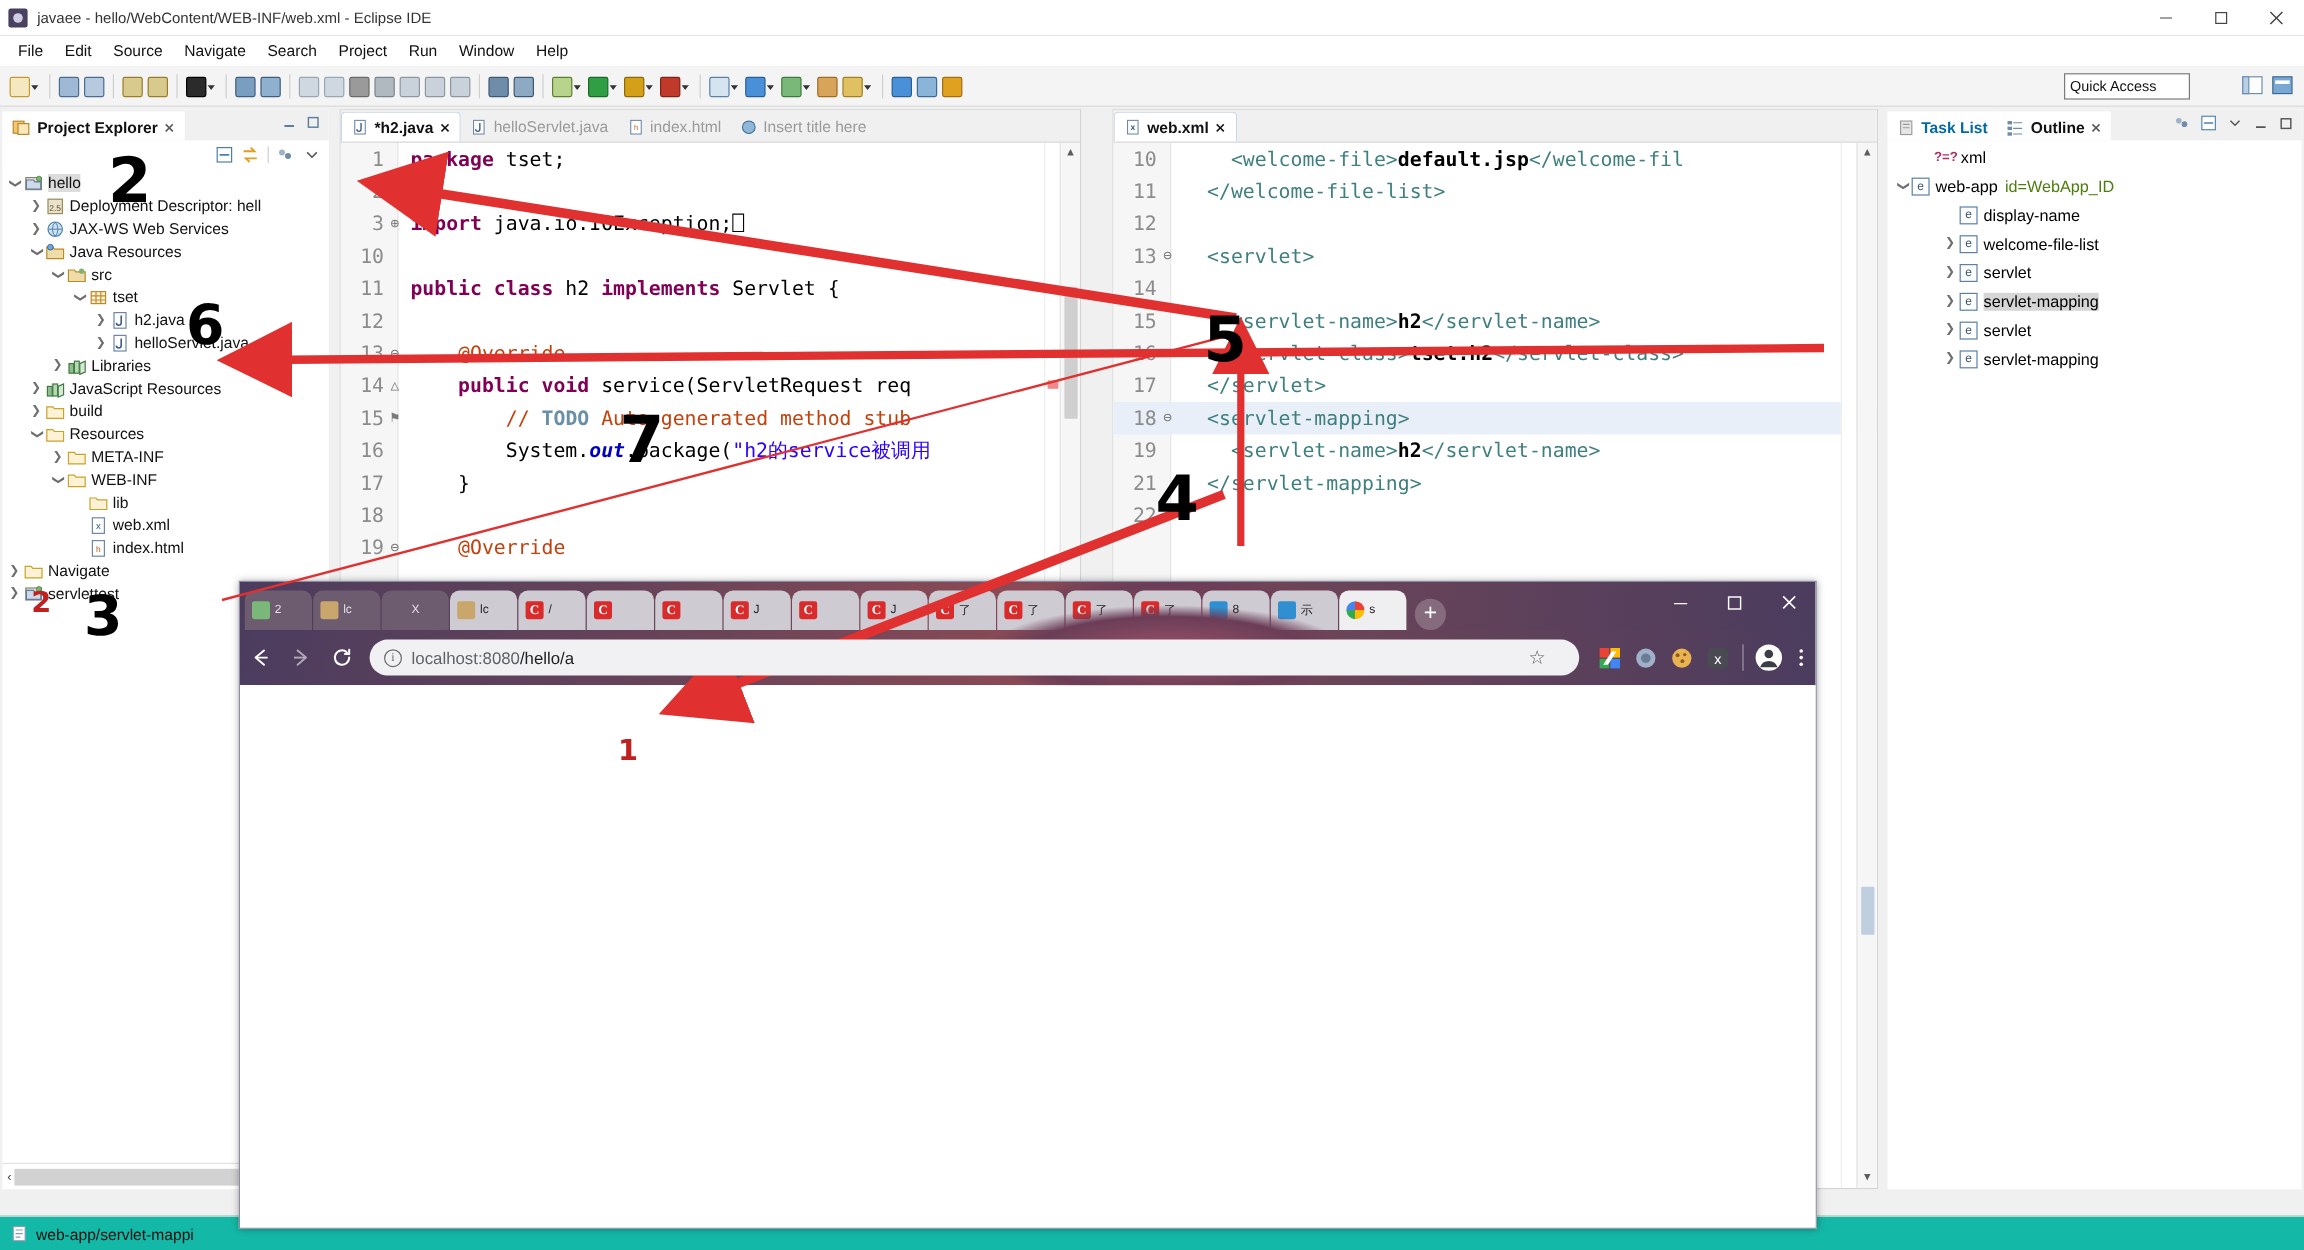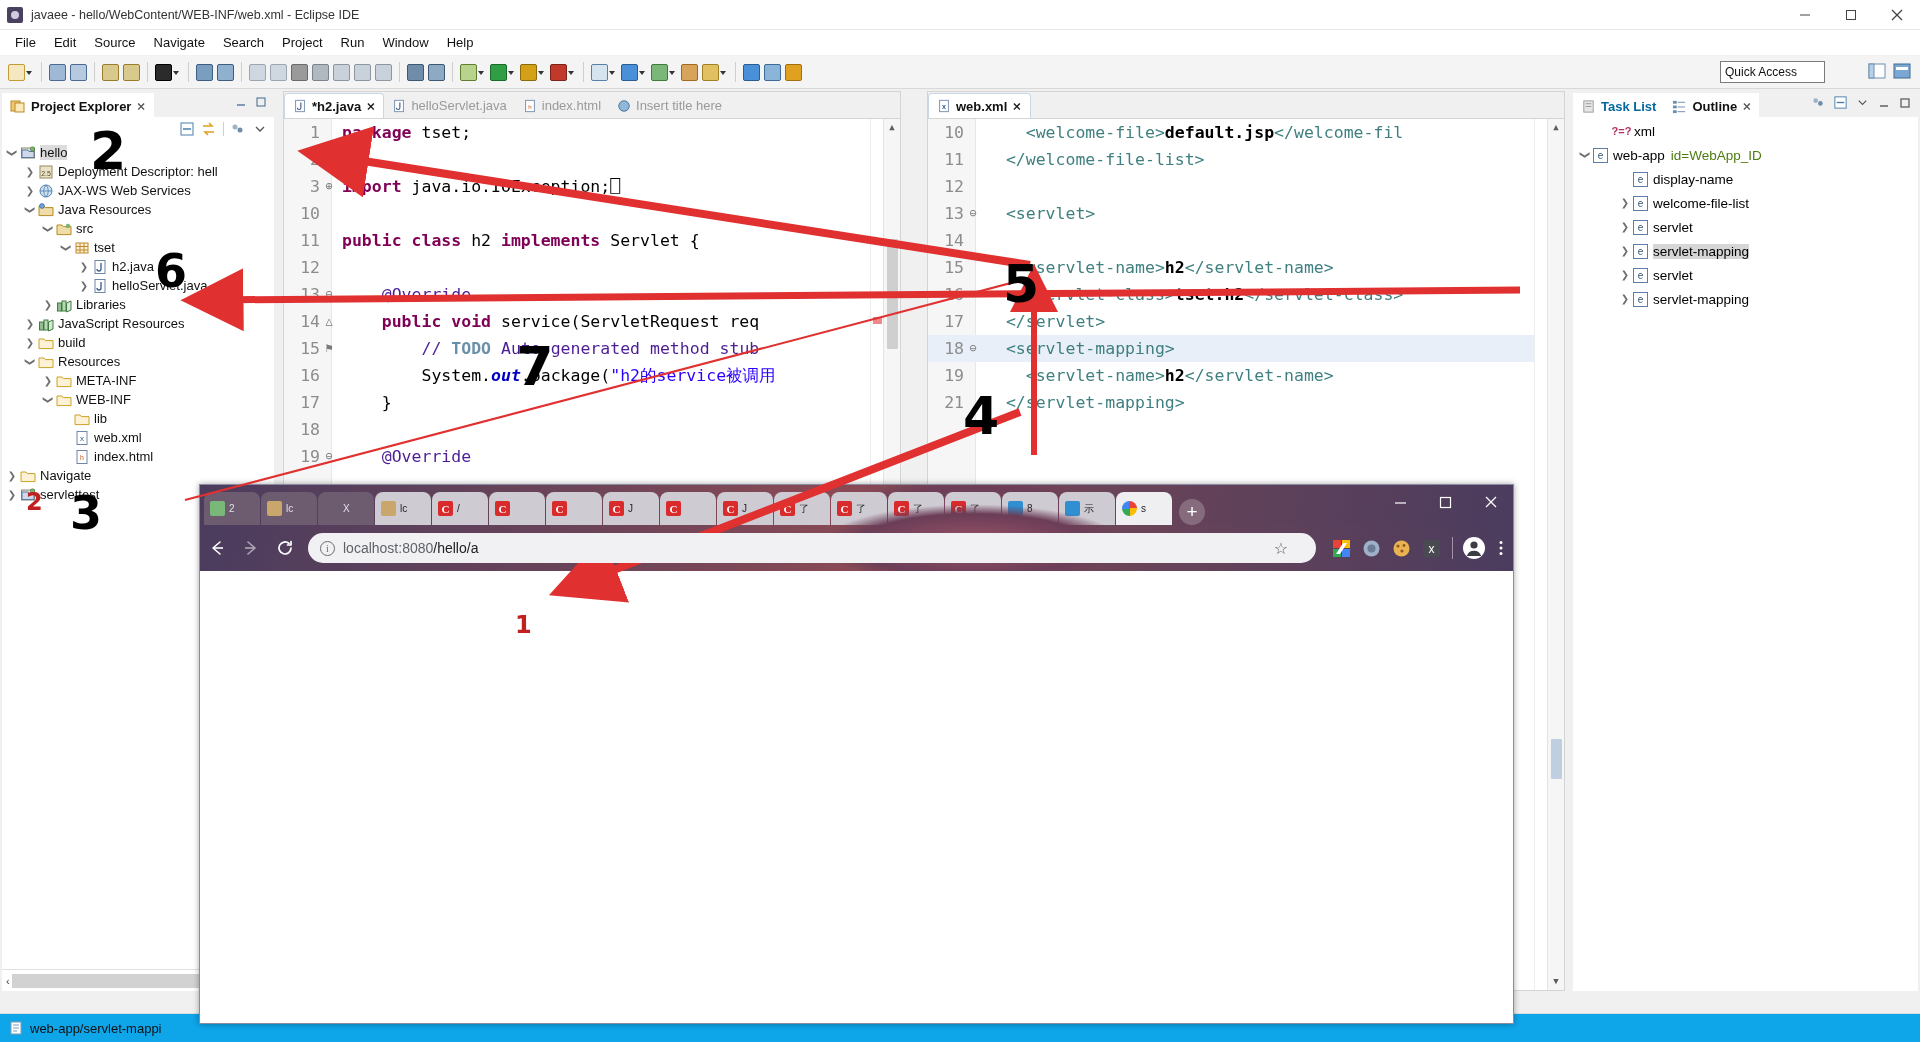--- a/index.html
+++ b/index.html
@@ -163,21 +163,21 @@
   }
   .cline { position: relative; display: flex; height: 27px; white-space: pre; }
   .cline.hl { background: #e8eff9; }
   .lno {
     width: 38px; text-align: right; color: #8c8c8c; flex: none;
     padding-right: 2px;
   }
   .fold { width: 14px; flex: none; color: #7b7b7b; font-size: 12px; text-align:center; }
   .ctext { padding-left: 6px; }
   .kw { color: #7f0055; font-weight: bold; }
-  .cmt { color: #4c1d95; }
+  .cmt { color: #c2410c; }
   .task { color: #6a8fa8; font-weight: bold; }
   .str { color: #2a00ff; }
   .fld { color: #0000c0; font-style: italic; font-weight: bold; }
   .plain { color: #000000; }
   .xtag { color: #3f7f7f; }
   .xval { color: #000000; font-weight: bold; }
   .vscroll {
     position: absolute; right: 0; top: 0; width: 17px; height: 100%;
     background: #f6f6f6; border-left: 1px solid #e3e3e3;
   }
@@ -208,21 +208,21 @@
   .oicon-q {
     width: 17px; height: 15px; color: #b03060; font-size: 11px; font-weight: bold;
     display: flex; align-items: center; justify-content: center; margin-right: 4px; flex: none;
   }
   .osel { background: #d6d6d6; }
   .attr { color: #4d7c0f; }
 
   
   .statusbar {
     position: absolute; left: 0; bottom: 0; width: 1920px; height: 29px;
-    background: #0ea5e9; display: flex; align-items: center;
+    background: #14b8a6; display: flex; align-items: center;
     border-top: 1px solid #dcdcdc;
   }
   .sb-icon { width: 16px; height: 16px; margin-left: 8px; margin-right: 6px; }
   .sb-text { font-size: 13px; color: #111; }
 
   
   .chrome {
     position: absolute; left: 199px; top: 484px; width: 1315px; height: 540px;
     background: #ffffff;
     border: 1px solid #8a8aa0;
@@ -773,20 +773,21 @@
               <div class="cline"><span class="lno">11</span><span class="fold"></span><span class="ctext"><span class="plain">  </span><span class="xtag">&lt;/welcome-file-list&gt;</span></span></div>
               <div class="cline"><span class="lno">12</span><span class="fold"></span><span class="ctext"></span></div>
               <div class="cline"><span class="lno">13</span><span class="fold">⊖</span><span class="ctext"><span class="plain">  </span><span class="xtag">&lt;servlet&gt;</span></span></div>
               <div class="cline"><span class="lno">14</span><span class="fold"></span><span class="ctext"></span></div>
               <div class="cline"><span class="lno">15</span><span class="fold"></span><span class="ctext"><span class="plain">    </span><span class="xtag">&lt;servlet-name&gt;</span><span class="xval">h2</span><span class="xtag">&lt;/servlet-name&gt;</span></span></div>
               <div class="cline"><span class="lno">16</span><span class="fold"></span><span class="ctext"><span class="plain">    </span><span class="xtag">&lt;servlet-class&gt;</span><span class="xval">tset.h2</span><span class="xtag">&lt;/servlet-class&gt;</span></span></div>
               <div class="cline"><span class="lno">17</span><span class="fold"></span><span class="ctext"><span class="plain">  </span><span class="xtag">&lt;/servlet&gt;</span></span></div>
               <div class="cline hl"><span class="lno">18</span><span class="fold">⊖</span><span class="ctext"><span class="plain">  </span><span class="xtag">&lt;servlet-mapping&gt;</span></span></div>
               <div class="cline"><span class="lno">19</span><span class="fold"></span><span class="ctext"><span class="plain">    </span><span class="xtag">&lt;servlet-name&gt;</span><span class="xval">h2</span><span class="xtag">&lt;/servlet-name&gt;</span></span></div>
               <div class="cline"><span class="lno">21</span><span class="fold"></span><span class="ctext"><span class="plain">  </span><span class="xtag">&lt;/servlet-mapping&gt;</span></span></div>
+              <div class="cline"><span class="lno">22</span><span class="fold"></span><span class="ctext"></span></div>
             </div>
           <div class="vmark"></div>
           <div class="vscroll">
             <div class="up">▲</div>
             <div class="thumb" style="top:620px;height:40px;background:#bfcfe0;"></div>
             <div class="dn" style="position:absolute;bottom:0;width:100%;">▼</div>
           </div>
         </div>
       </div>
     </div>

